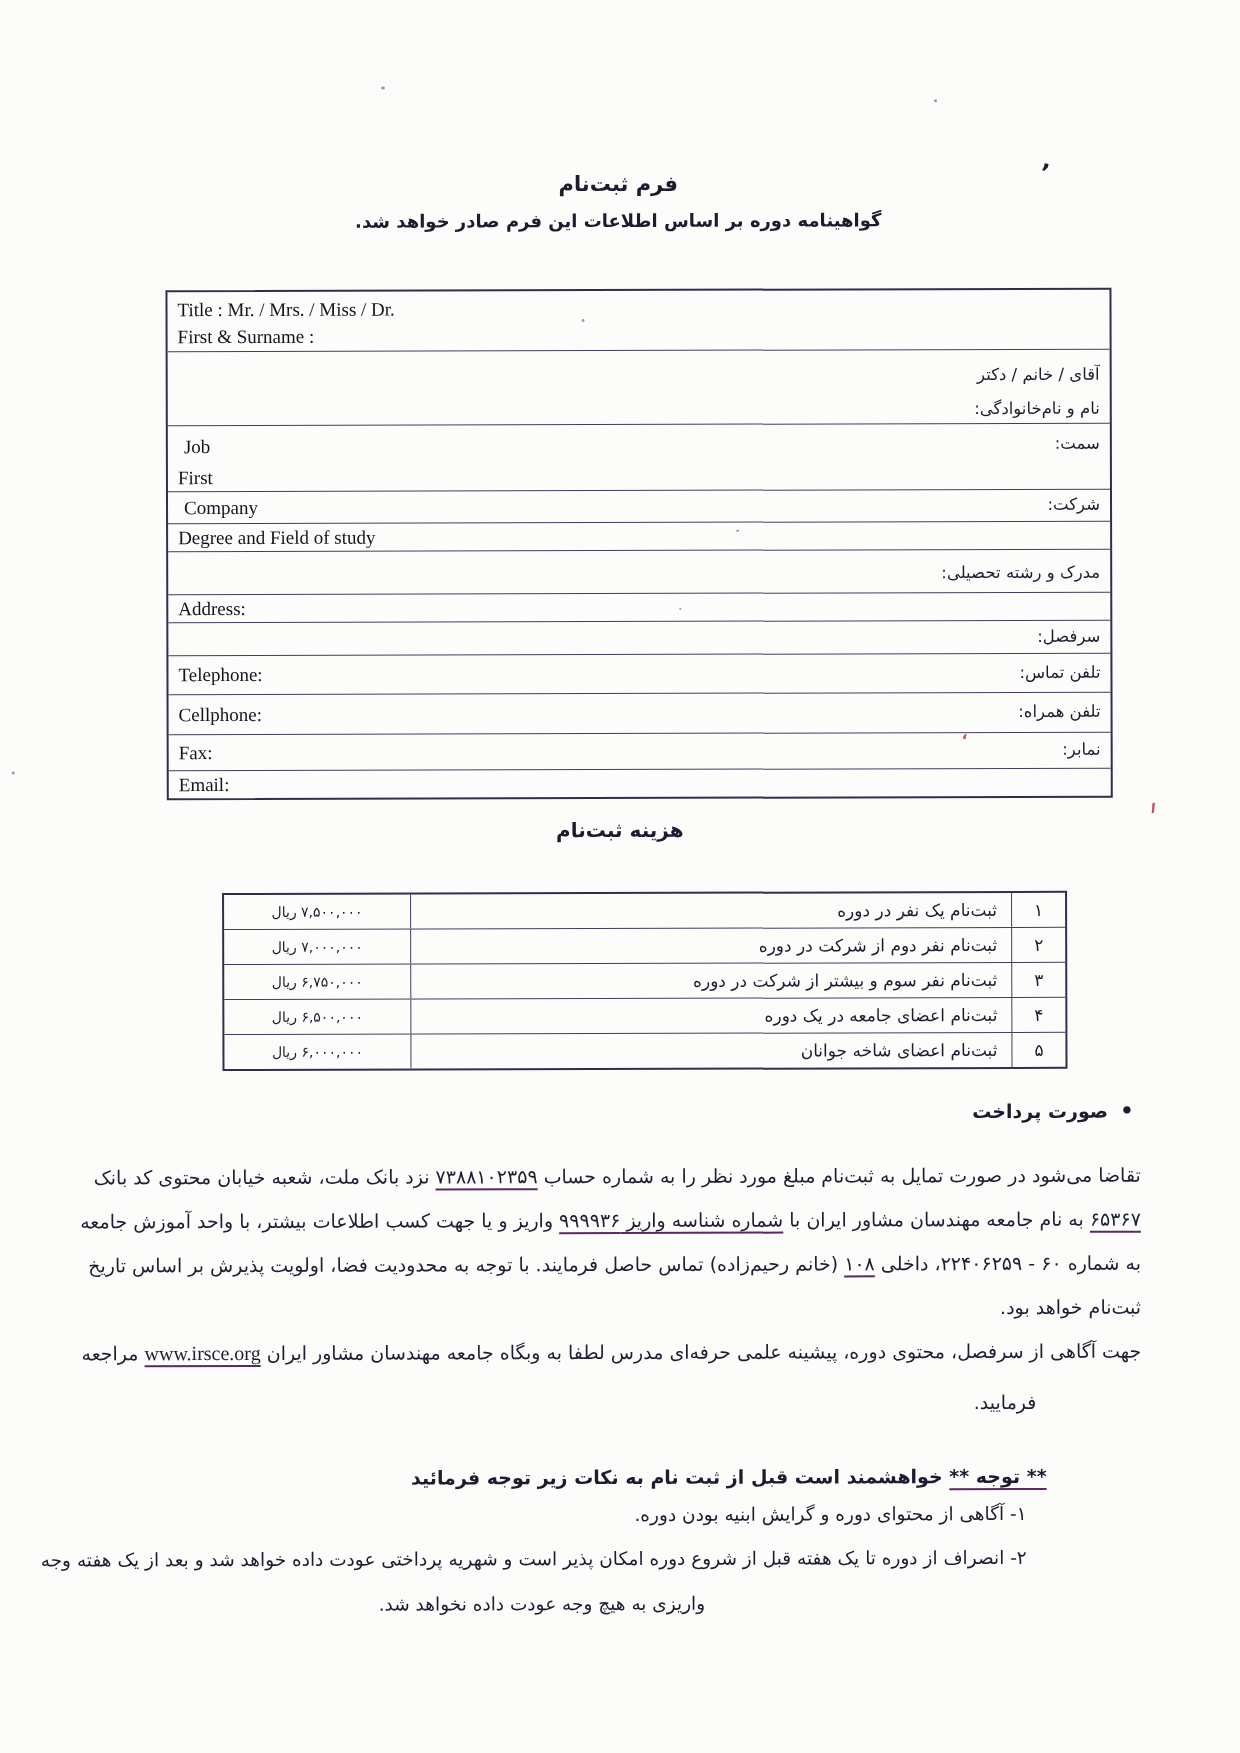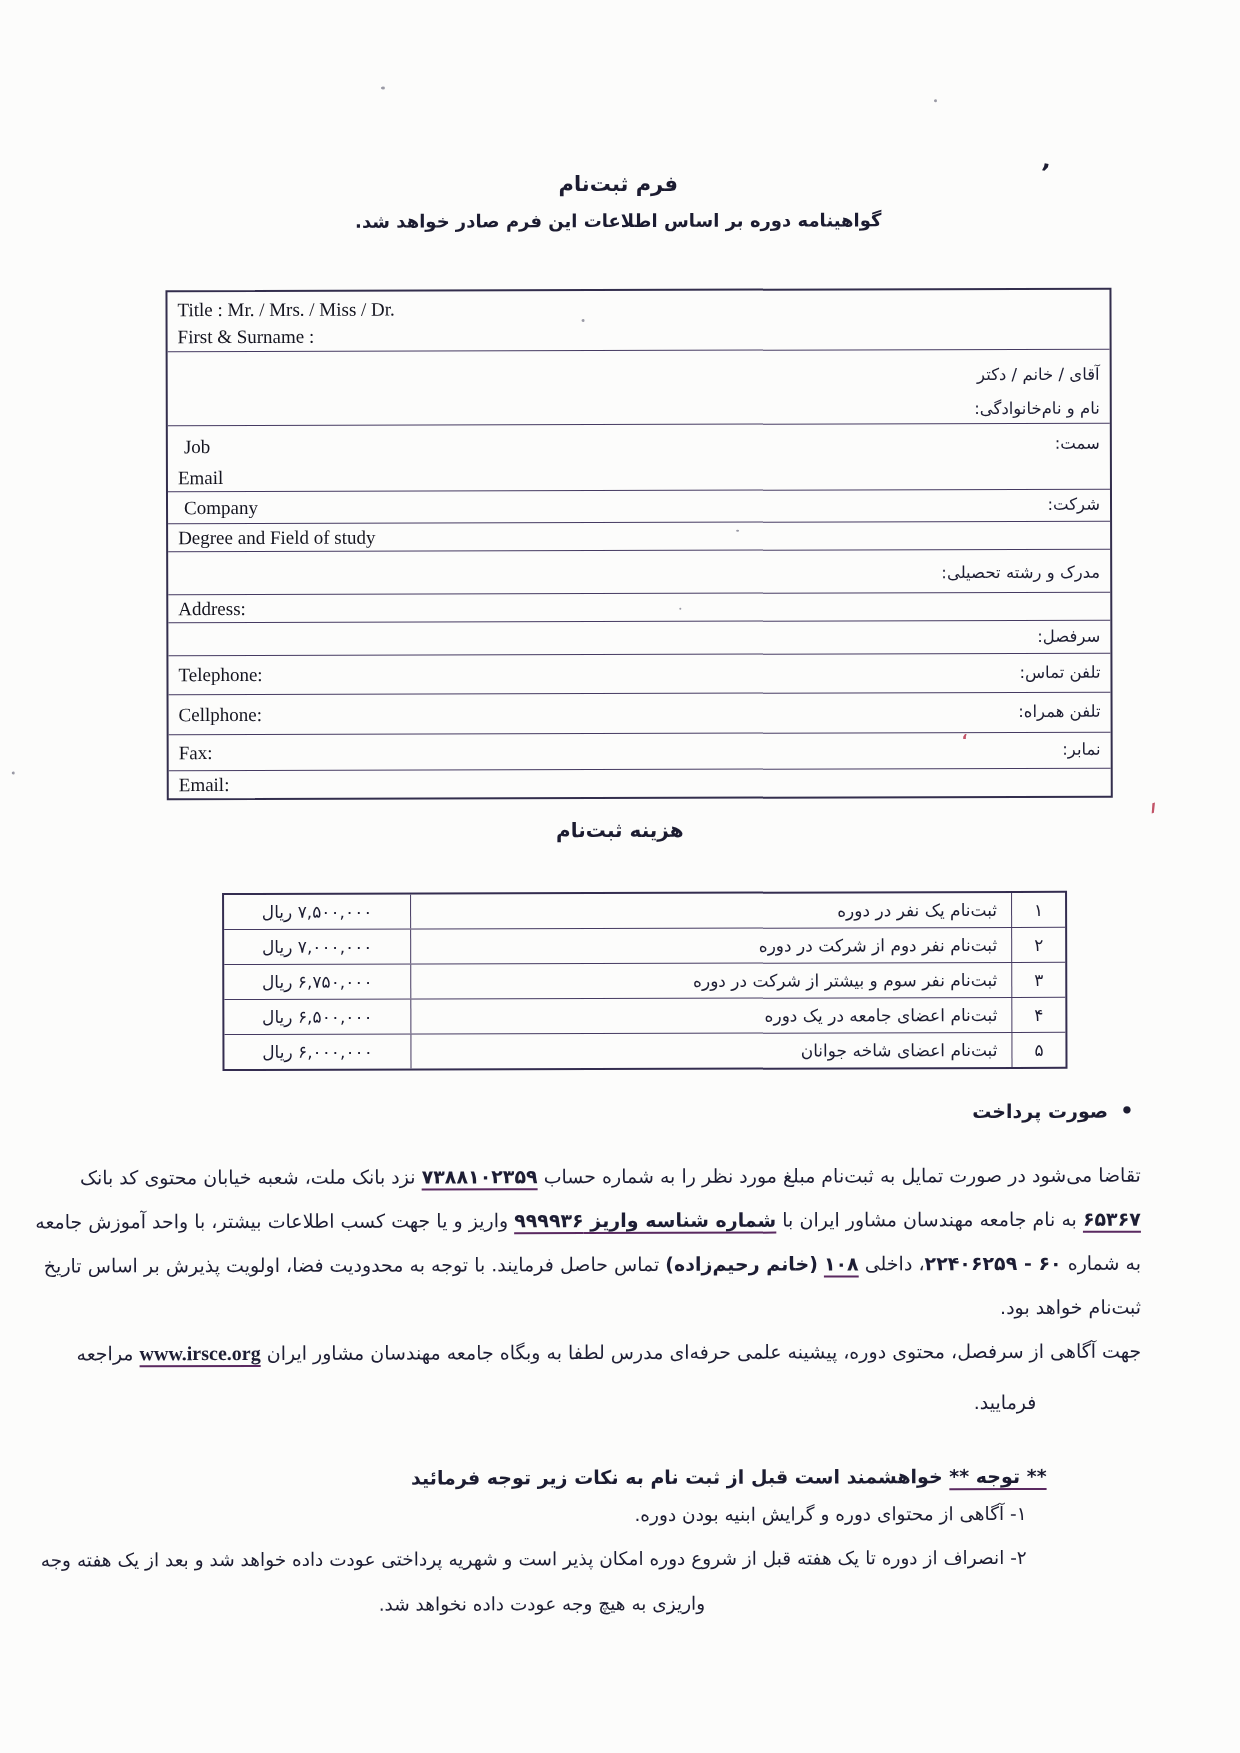--- a/index.html
+++ b/index.html
@@ -7,21 +7,21 @@
     width:1240px;height:1753px;position:relative;overflow:hidden;
     background:#fcfcfb;
     font-family:"DejaVu Sans",sans-serif;
     color:#1c1c31;
   }
   .sheet{position:absolute;inset:0;transform:rotate(-0.15deg);}
   .abs{position:absolute;}
   .ctr{left:0;width:100%;text-align:center;}
   .fa{direction:rtl;}
   .en-serif{font-family:"Liberation Serif","DejaVu Serif",serif;color:#14141f;}
-  .b{font-weight:bold;text-align:right;}
+  .b{font-weight:normal;text-align:right;}
   .u{text-decoration:underline;text-decoration-thickness:2px;text-underline-offset:5px;text-decoration-color:#5a2960;}
   
   .doc-title{top:172px;font-size:21px;font-weight:bold;}
   .doc-subtitle{top:210px;font-size:18px;font-weight:bold;}
   
   .formtable{
     left:167px;top:289px;width:946px;height:510px;box-sizing:border-box;
     border:2.5px solid #332e4d;display:flex;flex-direction:column;
   }
   .frow{box-sizing:border-box;display:flex;justify-content:space-between;align-items:center;
@@ -48,21 +48,21 @@
   .fee-heading{top:818px;font-size:20px;font-weight:bold;}
   .feetable{
     left:222px;top:892px;width:845px;height:178px;box-sizing:border-box;
     border:2px solid #342d50;direction:rtl;display:flex;flex-direction:column;
   }
   .feerow{flex:1;display:flex;border-top:1.5px solid #453a61;box-sizing:border-box;}
   .feerow:first-child{border-top:none;}
   .fee-no{width:53px;display:flex;align-items:center;justify-content:center;font-size:17px;}
   .fee-desc{flex:1;display:flex;align-items:center;padding:0 14px 0 8px;font-size:17px;
             border-right:1.5px solid #453a61;border-left:1.5px solid #453a61;box-sizing:border-box;}
-  .fee-price{width:186px;display:flex;align-items:center;justify-content:center;font-size:17px;}
+  .fee-price{width:186px;display:flex;align-items:center;justify-content:center;font-size:14px;}
   
   .pay-heading{top:1100px;right:107px;direction:rtl;display:flex;align-items:center;gap:12px;
                font-size:19px;font-weight:bold;}
   .pay-bullet{font-size:21px;}
   .pline{position:absolute;right:100px;direction:rtl;white-space:nowrap;font-size:19px;color:#1d1d33;}
   .pl1{top:1165px;} .pl2{top:1209px;} .pl3{top:1253px;} .pl4{top:1297px;}
   .wline1{top:1341px;} 
   .wline2{top:1392px;right:205px;}
   .url{font-family:"Liberation Serif","DejaVu Serif",serif;font-size:20px;}
   
@@ -94,21 +94,21 @@
     <div class="frow r1">
       <div class="en"></div>
       <div class="fal">
         <div>آقای / خانم / دکتر</div>
         <div>نام و نام‌خانوادگی:</div>
       </div>
     </div>
     <div class="frow r2">
       <div class="en en-serif">
         <div>Job</div>
-        <div>Email</div>
+        <div>First</div>
       </div>
       <div class="fal">سمت:</div>
     </div>
     <div class="frow r3">
       <div class="en en-serif">Company</div>
       <div class="fal">شرکت:</div>
     </div>
     <div class="frow r4">
       <div class="en en-serif">Degree and Field of study</div>
     </div>

